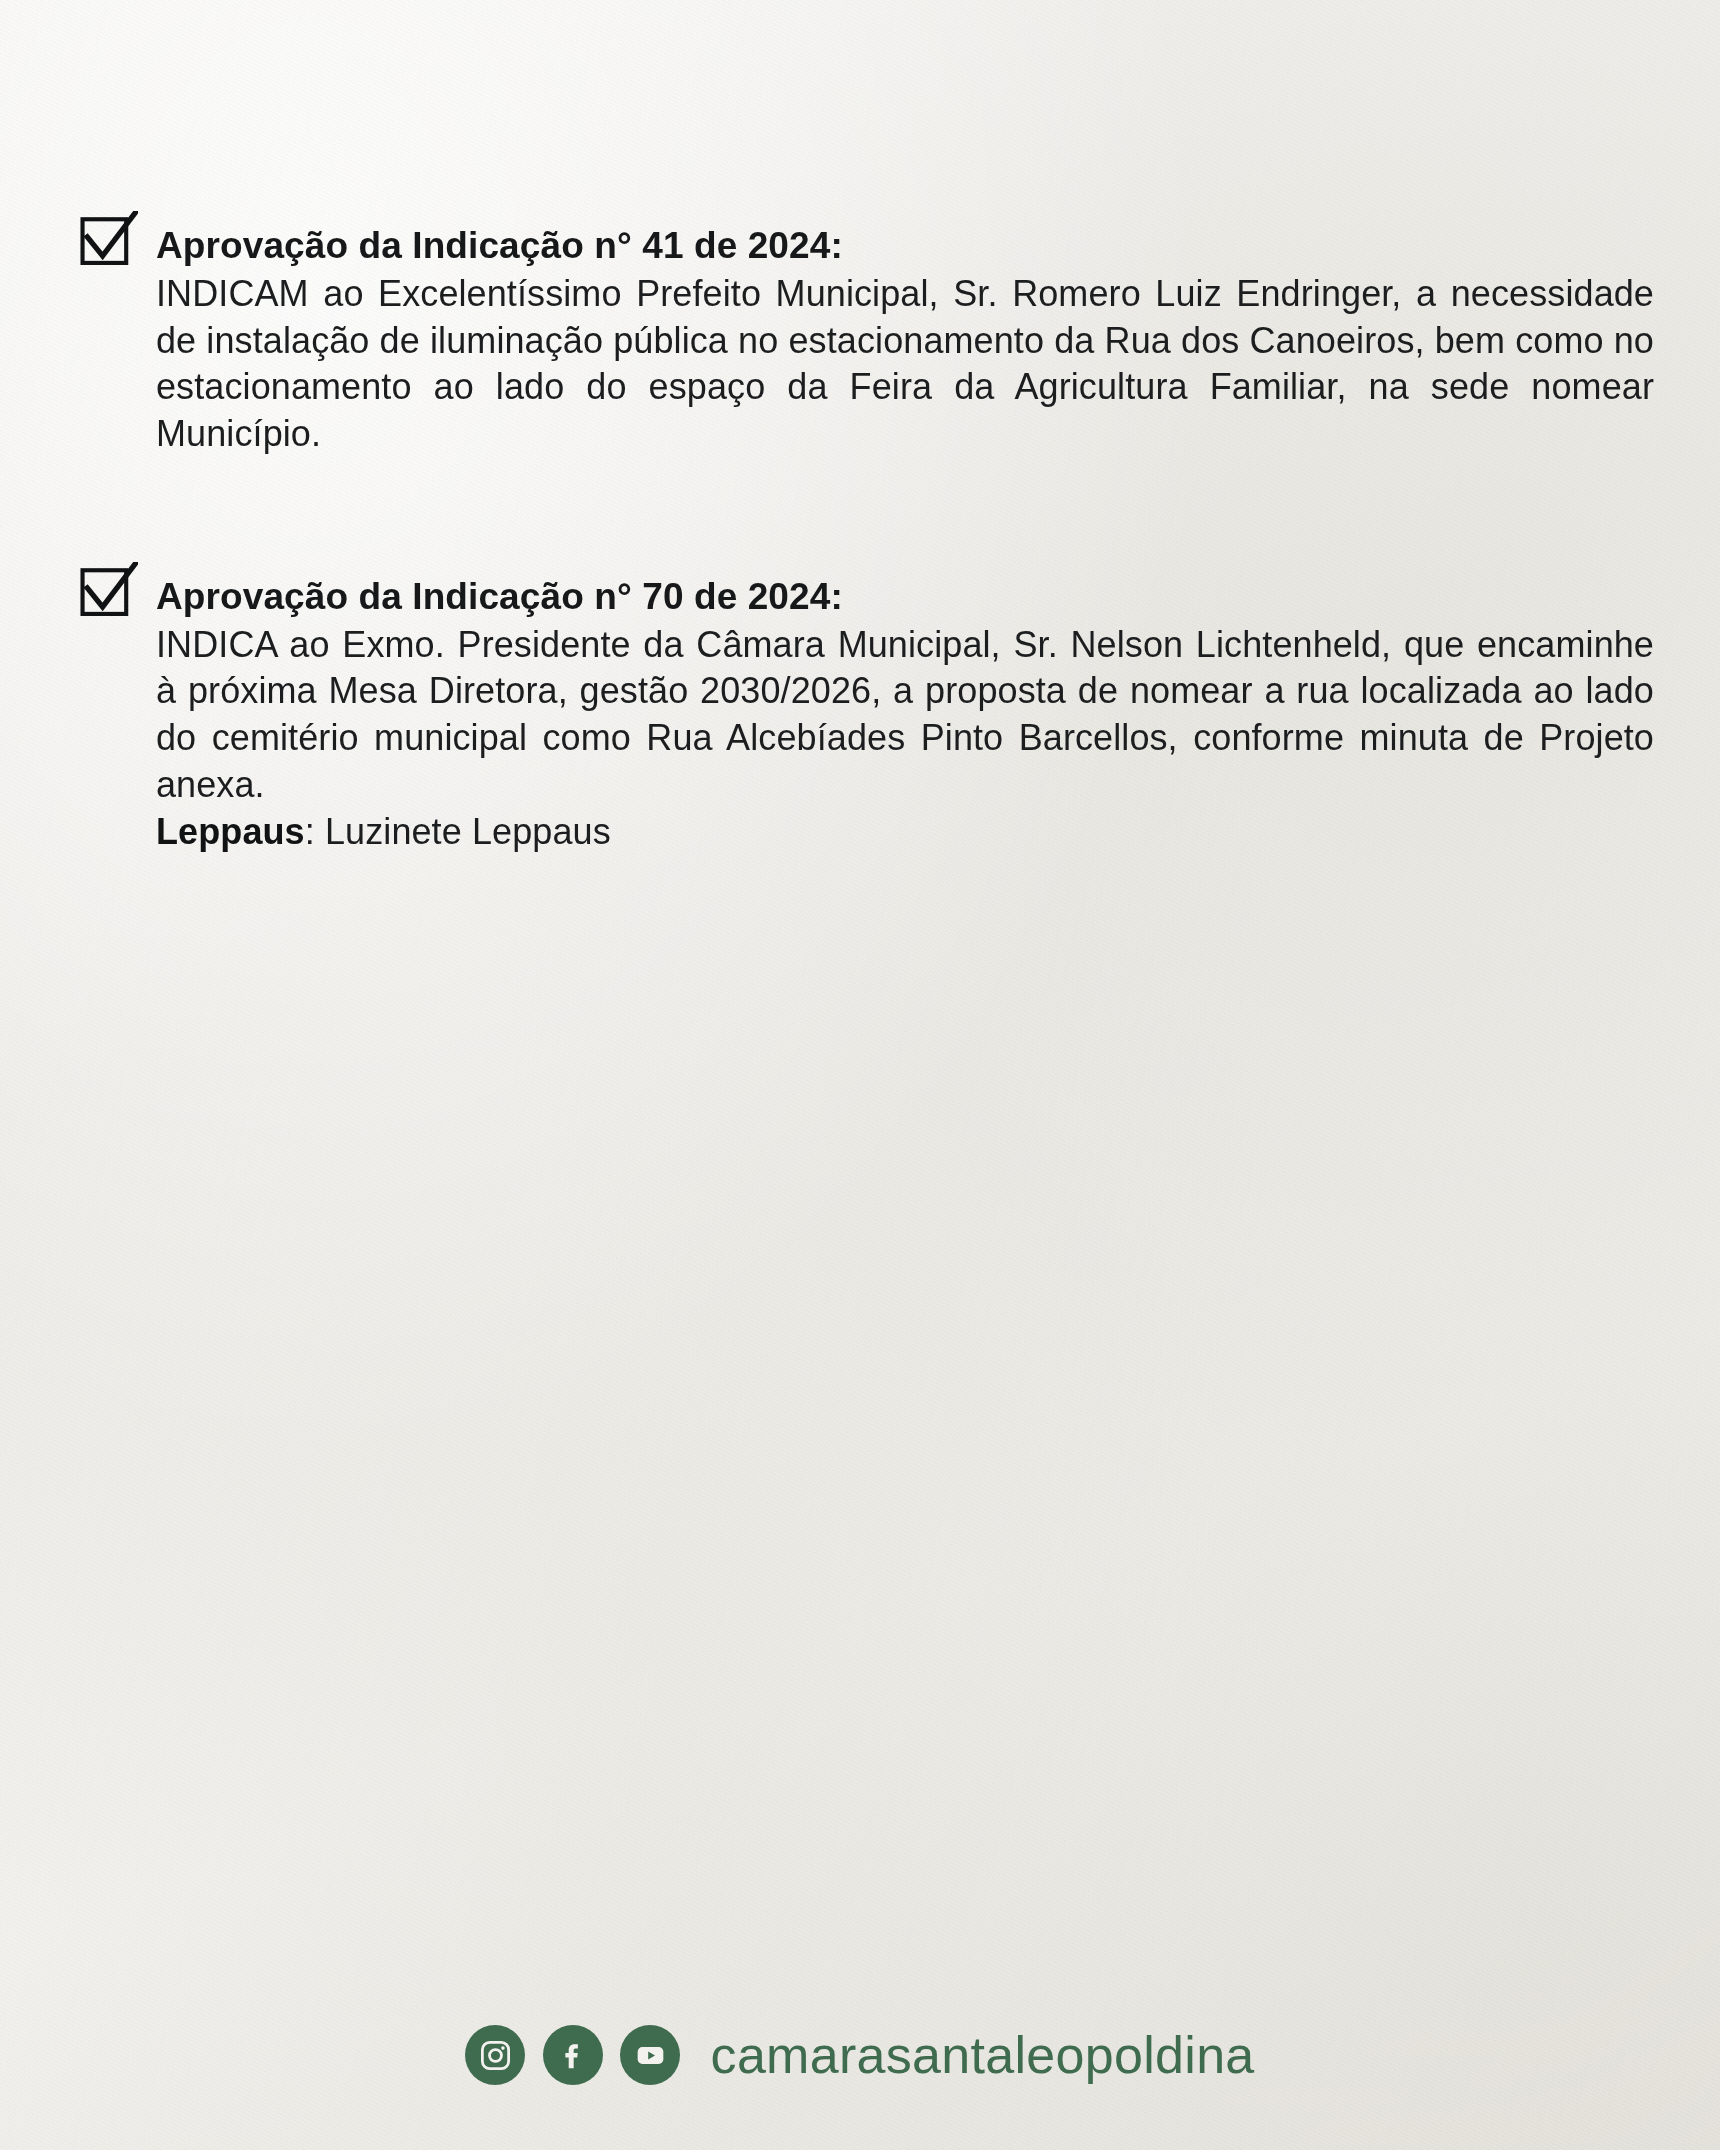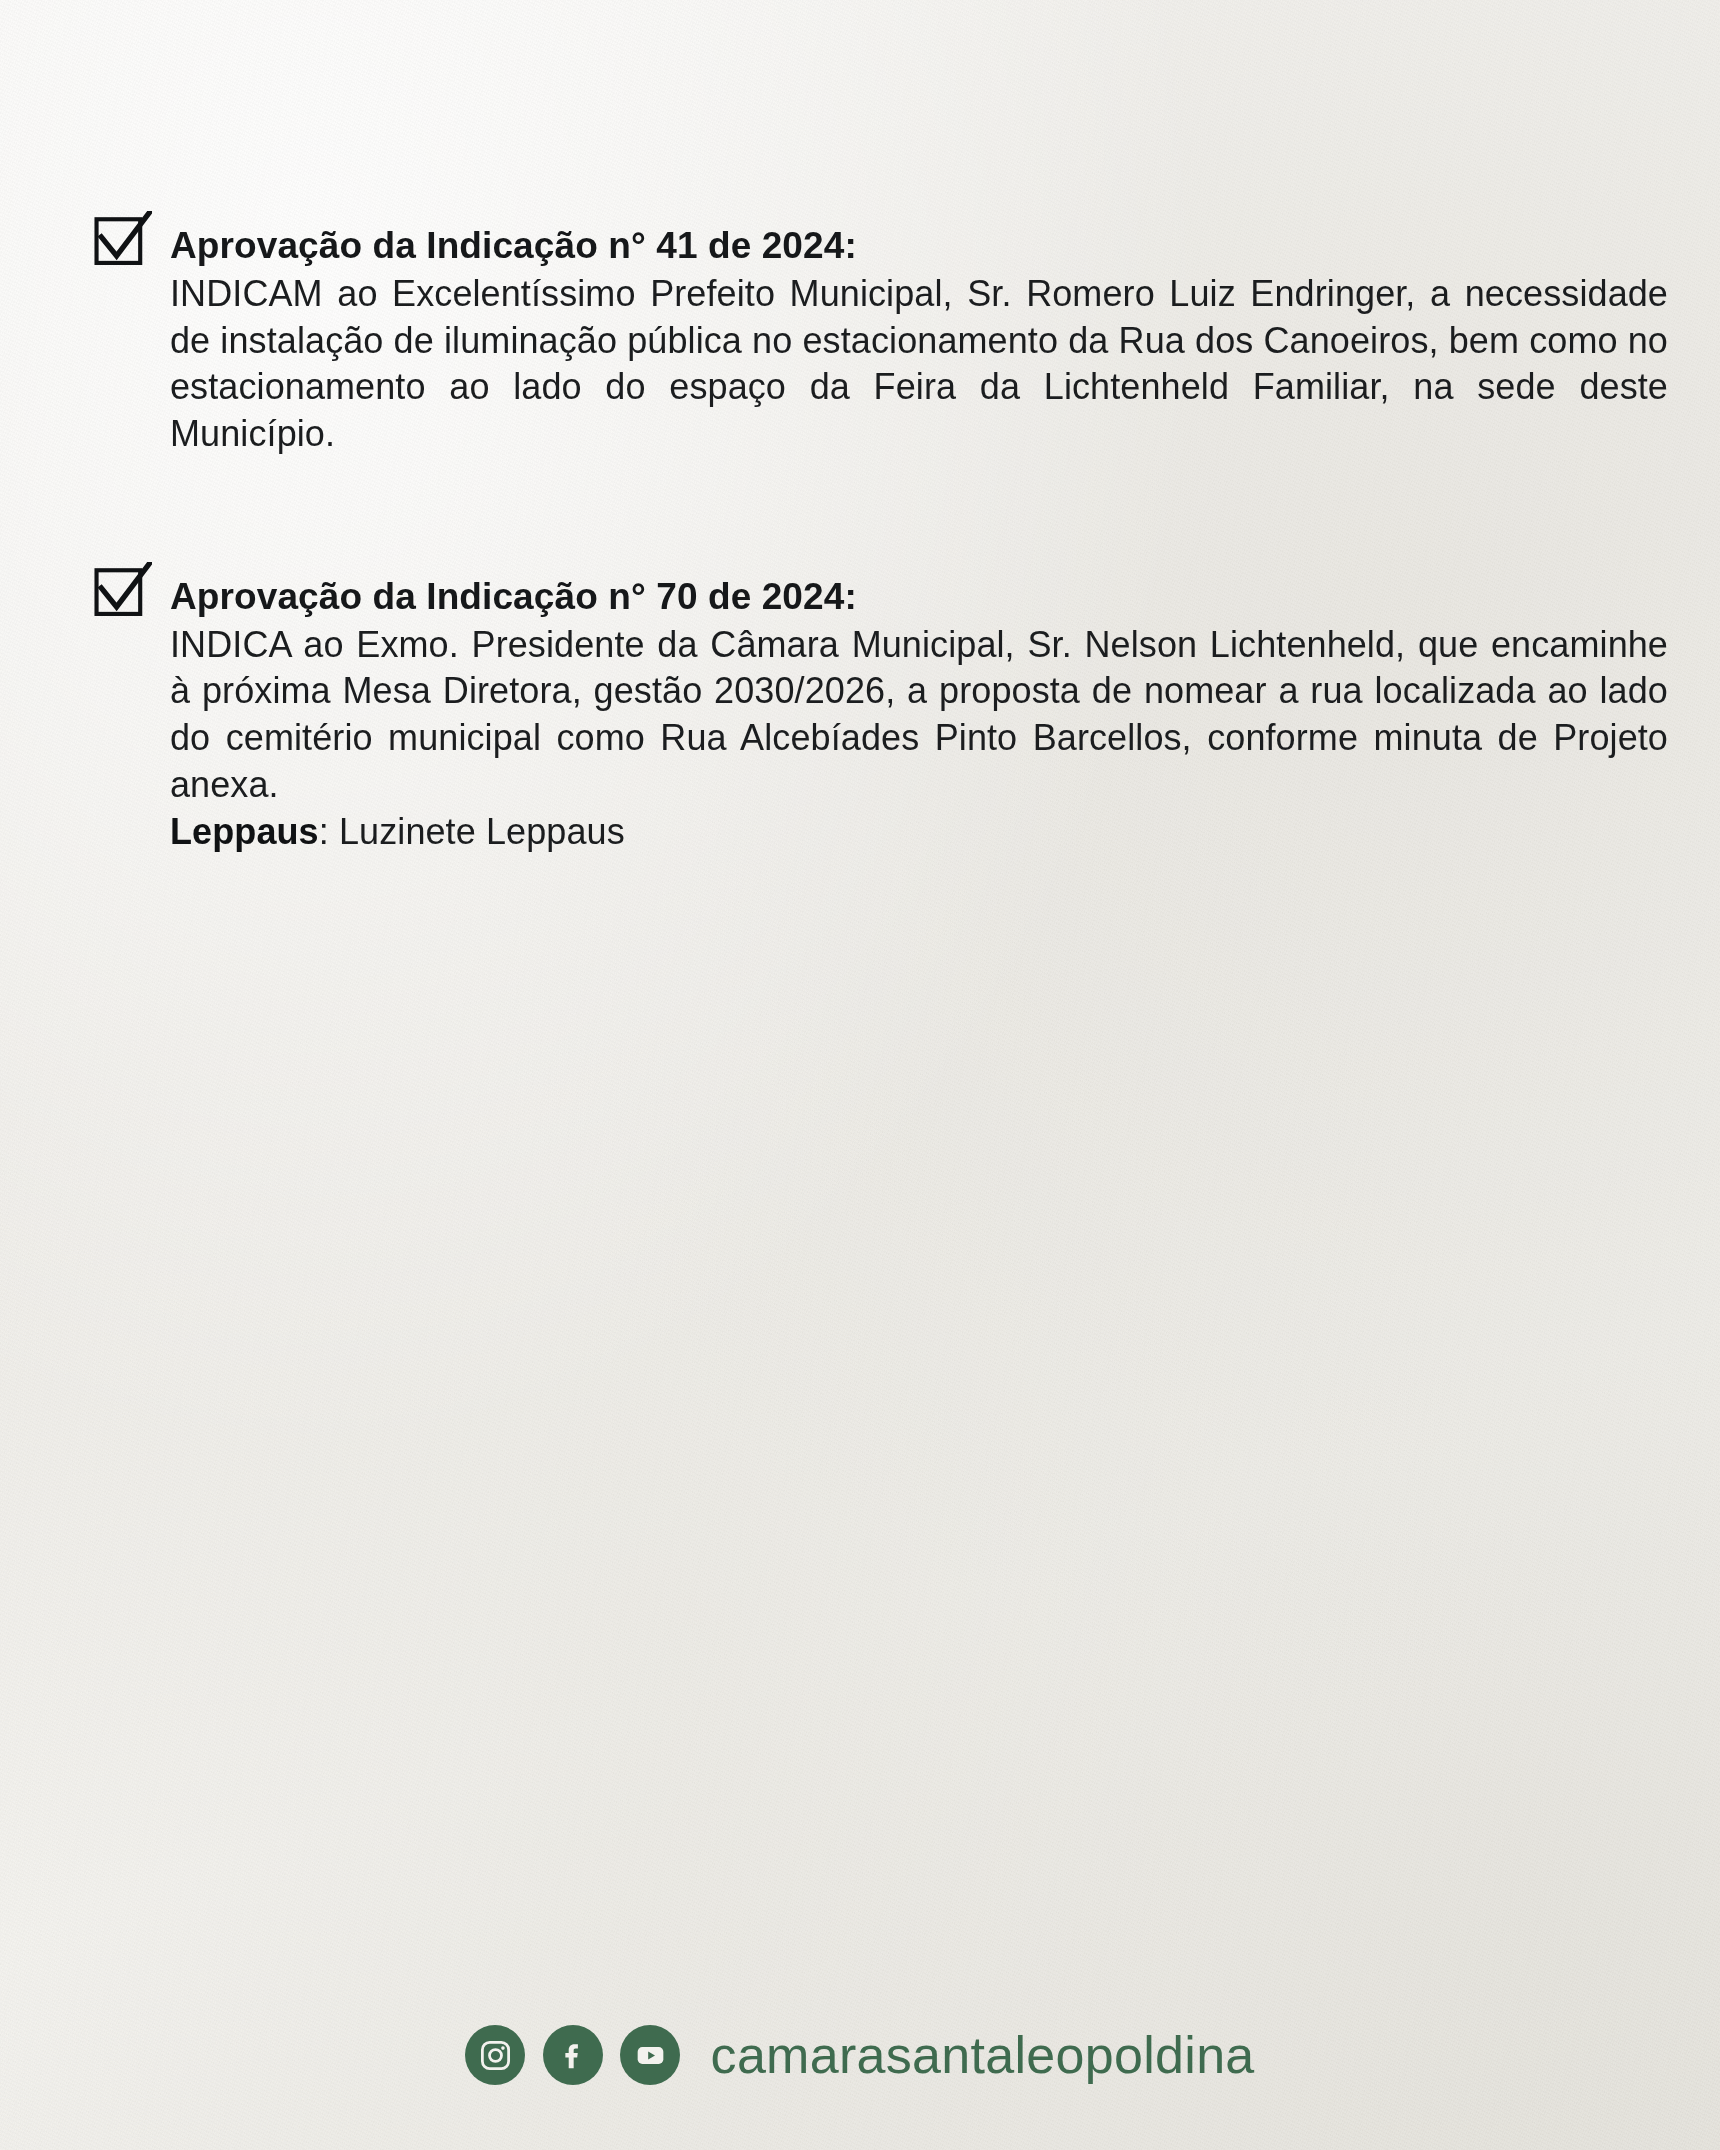--- a/index.html
+++ b/index.html
@@ -41,21 +41,21 @@
 
   .page {
     position: relative;
     z-index: 2;
     width: 1720px;
     height: 2151px;
   }
 
   .content {
     position: absolute;
-    left: 88px;
+    left: 74px;
     top: 224px;
     width: 1580px;
   }
 
   .item {
     position: relative;
     padding-left: 82px;
     margin-bottom: 117px;
   }
 
@@ -138,21 +138,21 @@
   <div class="content">
 
     <div class="item">
       <span class="check-icon">
         <svg viewBox="0 0 100 100" width="59" height="59" xmlns="http://www.w3.org/2000/svg">
           <rect x="6" y="14" width="74" height="74" fill="none" stroke="#101214" stroke-width="7"></rect>
           <path d="M14 44 L40 76 L96 2" fill="none" stroke="#101214" stroke-width="9" stroke-linecap="square" stroke-linejoin="miter"></path>
         </svg>
       </span>
       <p class="item-title">Aprovação da Indicação n° 41 de 2024:</p>
-      <p class="item-body">INDICAM ao Excelentíssimo Prefeito Municipal, Sr. Romero Luiz Endringer, a necessidade de instalação de iluminação pública no estacionamento da Rua dos Canoeiros, bem como no estacionamento ao lado do espaço da Feira da Lichtenheld Familiar, na sede deste Município.</p>
+      <p class="item-body">INDICAM ao Excelentíssimo Prefeito Municipal, Sr. Romero Luiz Endringer, a necessidade de instalação de iluminação pública no estacionamento da Rua dos Canoeiros, bem como no estacionamento ao lado do espaço da Feira da Agricultura Familiar, na sede nomear Município.</p>
     </div>
 
     <div class="item">
       <span class="check-icon">
         <svg viewBox="0 0 100 100" width="59" height="59" xmlns="http://www.w3.org/2000/svg">
           <rect x="6" y="14" width="74" height="74" fill="none" stroke="#101214" stroke-width="7"></rect>
           <path d="M14 44 L40 76 L96 2" fill="none" stroke="#101214" stroke-width="9" stroke-linecap="square" stroke-linejoin="miter"></path>
         </svg>
       </span>
       <p class="item-title">Aprovação da Indicação n° 70 de 2024:</p>

